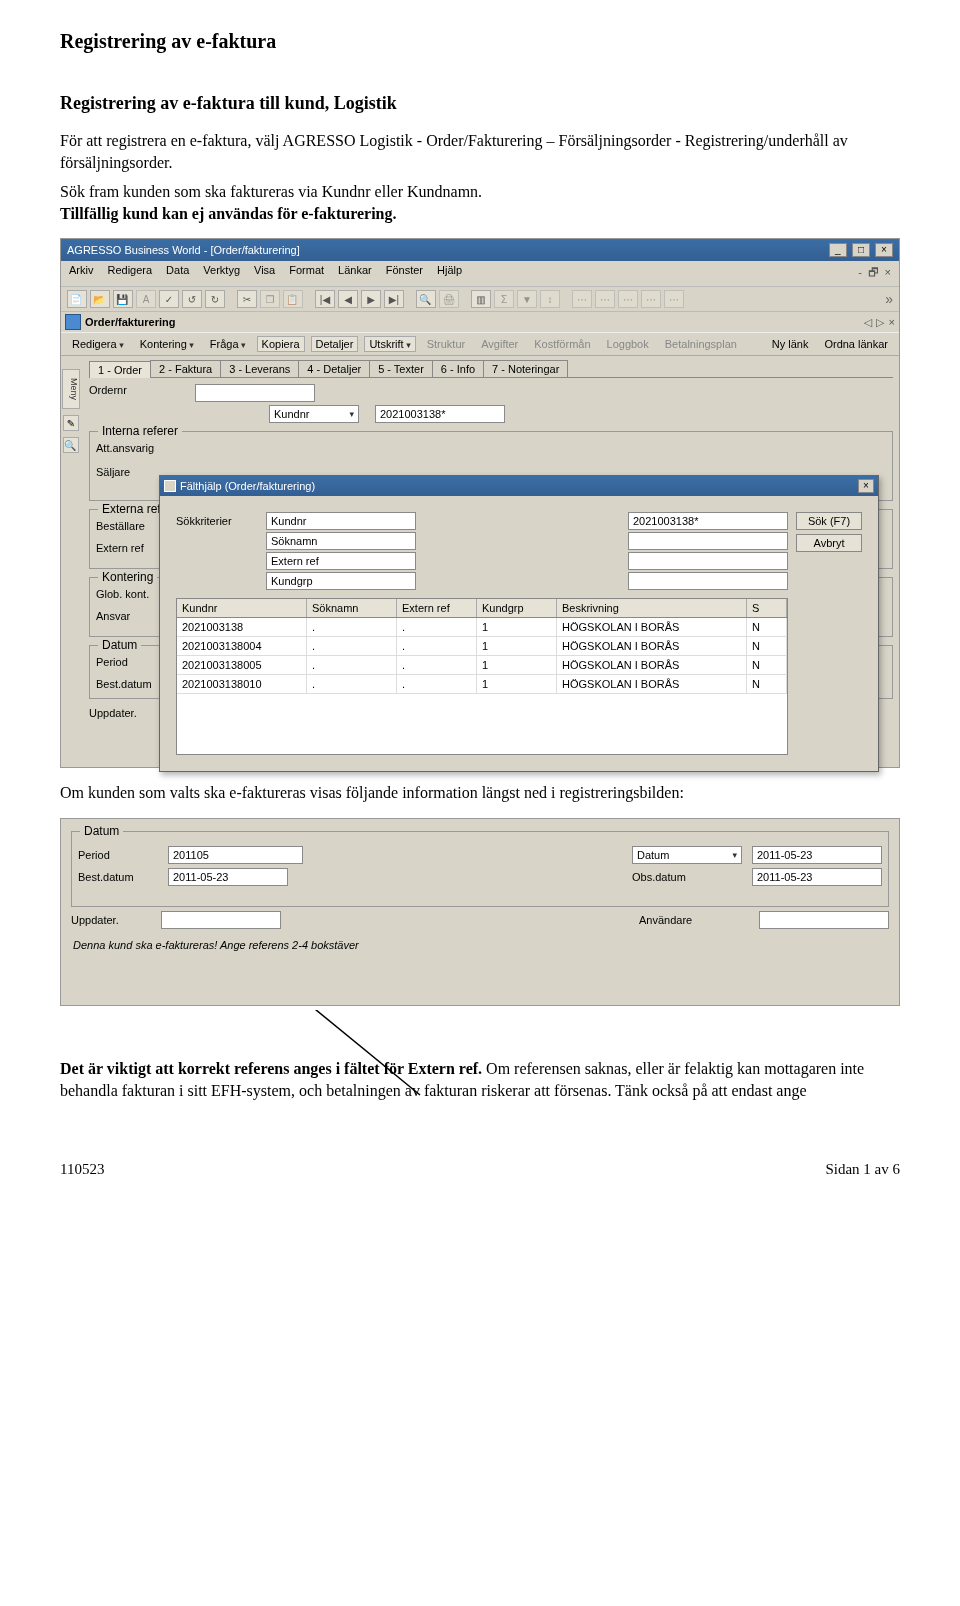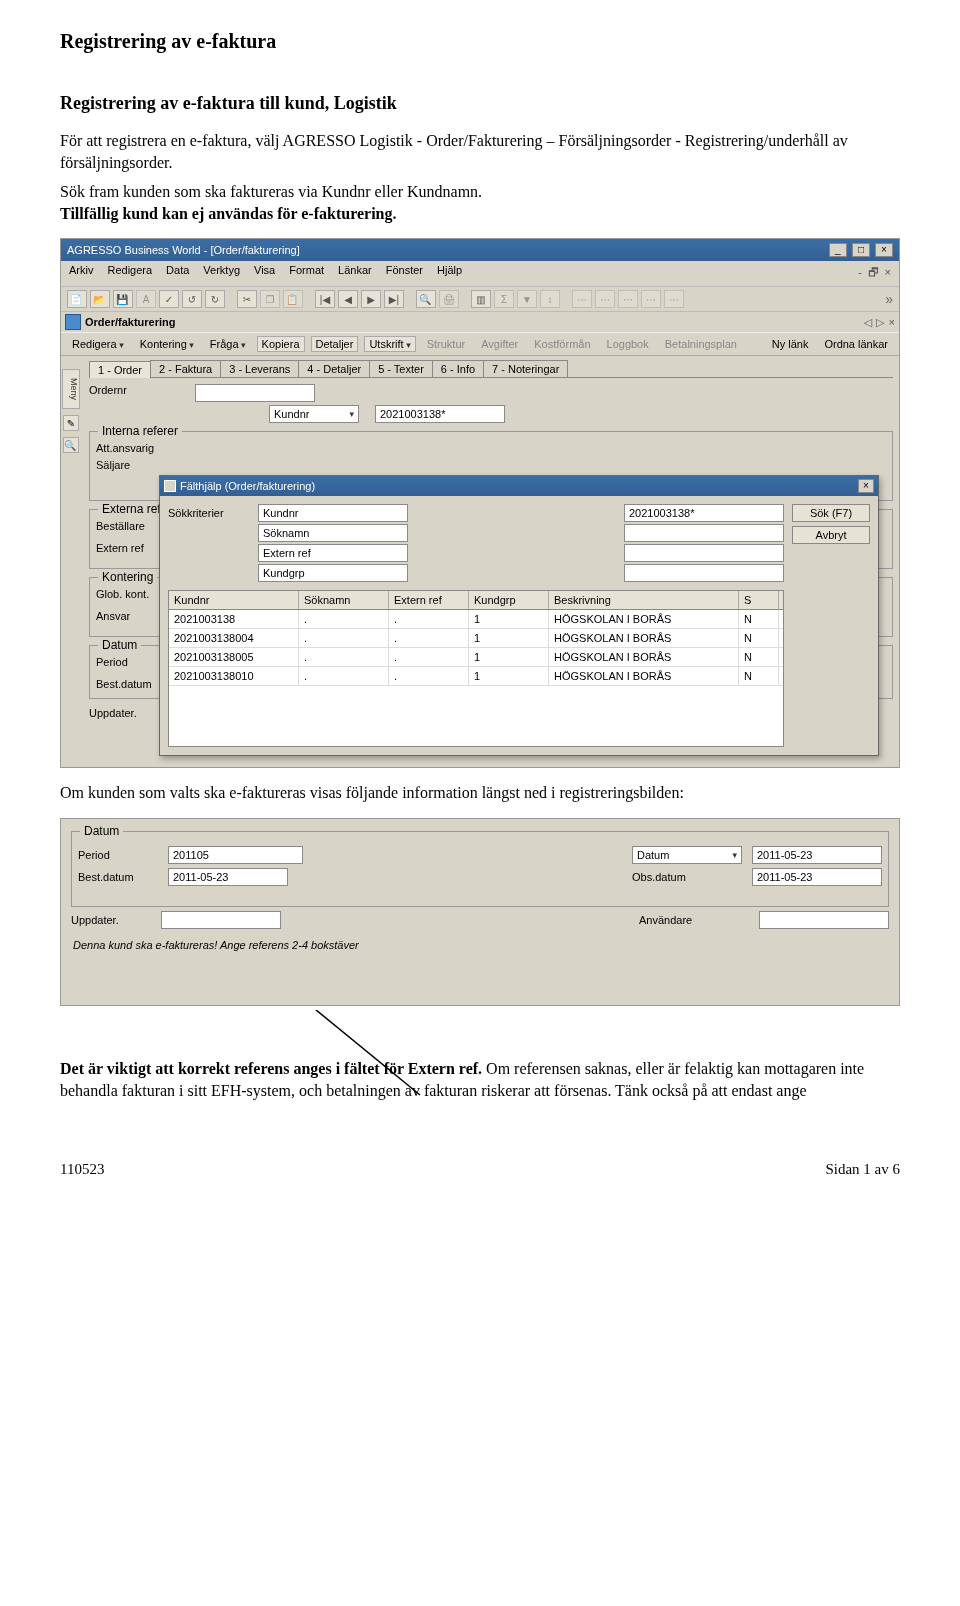--- a/index.html
+++ b/index.html
@@ -248,21 +248,21 @@
   }
   .dlg-title .close {
     width: 16px; height: 14px;
     background: #d8d4c8;
     border: 1px solid #888;
     color:#000; text-align:center;font-size:10px;line-height:12px;
   }
   .dlg-body {
     display: flex;
     gap: 8px;
-    padding: 8px;
+    padding: 16px;
   }
   .dlg-left {
     flex: 1;
   }
   .dlg-right {
     width: 78px;
     display: flex;
     flex-direction: column;
     gap: 4px;
   }
@@ -463,21 +463,21 @@
 
       <div class="formrow" style="margin-left:180px;">
         <div class="dropdown" style="width:90px;">Kundnr</div>
         <div class="input" style="width:130px;">2021003138*</div>
       </div>
 
       <div style="margin-top:6px;">
         <div class="group" style="height:70px;">
           <span class="glegend">Interna referer</span>
           <div class="lbl">Att.ansvarig</div>
-          <div class="lbl" style="margin-top:5px;">Säljare</div>
+          <div class="lbl" style="margin-top:12px;">Säljare</div>
         </div>
         <div class="group" style="height:60px;">
           <span class="glegend">Externa referer</span>
           <div class="lbl">Beställare</div>
           <div class="lbl" style="margin-top:10px;">Extern ref</div>
         </div>
         <div class="group" style="height:60px;">
           <span class="glegend">Kontering</span>
           <div class="lbl">Glob. kont.</div>
           <div class="lbl" style="margin-top:10px;">Ansvar</div>

